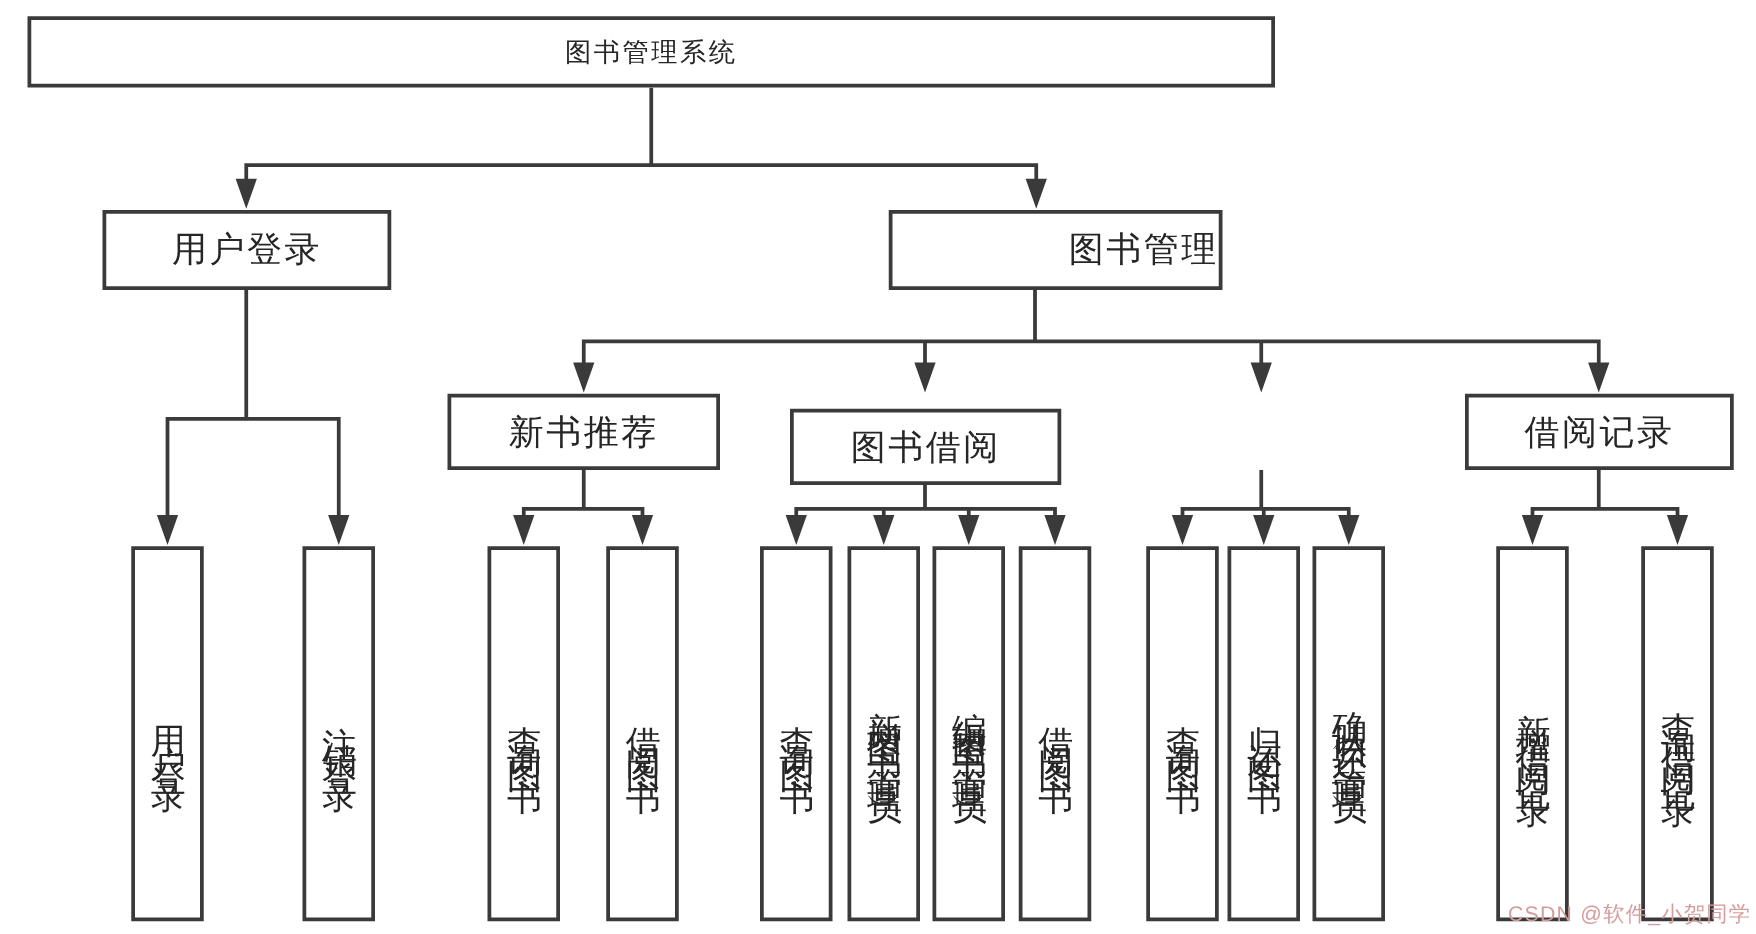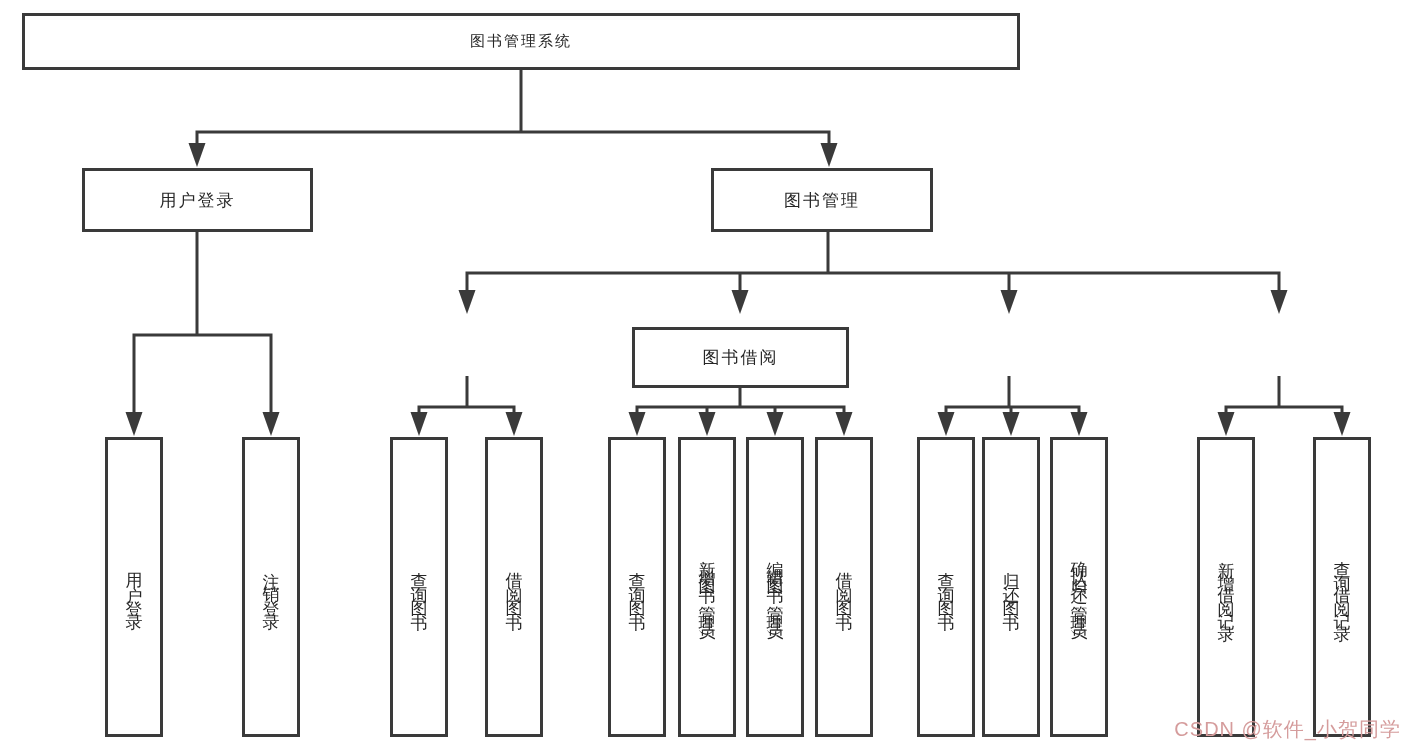--- a/index.html
+++ b/index.html
@@ -12,36 +12,36 @@
     background:var(--background);
     font-family:"Liberation Sans","DejaVu Sans",sans-serif;
     color:var(--label_text);
   }
   #stage{position:absolute;inset:0;width:1405px;height:747px;}
   svg.connectors{position:absolute;left:0;top:0;}
   .box{
     position:absolute;box-sizing:border-box;background:var(--box_fill);
     border:3px solid var(--box_border);
     display:flex;align-items:center;justify-content:center;
-    font-size:17px;letter-spacing:2px;white-space:nowrap;
+    font-size:28px;letter-spacing:2px;white-space:nowrap;
   }
-  .root-box{font-size:15px;}
+  .root-box{font-size:21px;}
   .leaf{
     top:437px;height:300px;width:58px;
   }
   .leaf .vtext{
     writing-mode:vertical-rl;-webkit-writing-mode:vertical-rl;
     text-orientation:mixed;line-height:1;white-space:nowrap;
   }
   .ls-4{letter-spacing:14px;}
   .ls-6{letter-spacing:13px;}
   .ls-9{letter-spacing:9px;}
   .watermark{
     position:absolute;right:4px;bottom:4px;
-    font-size:20px;letter-spacing:1px;color:var(--watermark);
+    font-size:17px;letter-spacing:1px;color:var(--watermark);
   }
 </style>
 </head>
 <body>
 
 <div id="stage">
 
   <svg class="connectors" width="1405" height="747" viewBox="0 0 1405 747">
     <g stroke="var(--line)" stroke-width="3" fill="none">
 
@@ -85,26 +85,32 @@
     </g>
   </svg>
 
   <div class="box root-box" style="left:22px;top:13px;width:998px;height:57px;">
     <span>图书管理系统</span>
   </div>
 
   <div class="box" style="left:82px;top:168px;width:231px;height:64px;">
     <span>用户登录</span>
   </div>
-  <div class="box" style="left:711px;top:168px;width:222px;height:64px;">
+  <div class="box" style="left:711px;top:168px;width:267px;height:64px;justify-content:flex-end;">
     <span>图书管理</span>
   </div>
 
+  <div class="box" style="left:358px;top:315px;width:218px;height:61px;">
+    <span>新书推荐</span>
+  </div>
   <div class="box" style="left:632px;top:315px;width:217px;height:61px;margin-top:12px;">
     <span>图书借阅</span>
+  </div>
+  <div class="box" style="left:1172px;top:315px;width:215px;height:61px;">
+    <span>借阅记录</span>
   </div>
 
   <div class="box leaf" style="left:105px;">
     <span class="vtext ls-4">用户登录</span>
   </div>
   <div class="box leaf" style="left:242px;">
     <span class="vtext ls-4">注销登录</span>
   </div>
 
   <div class="box leaf" style="left:390px;">

